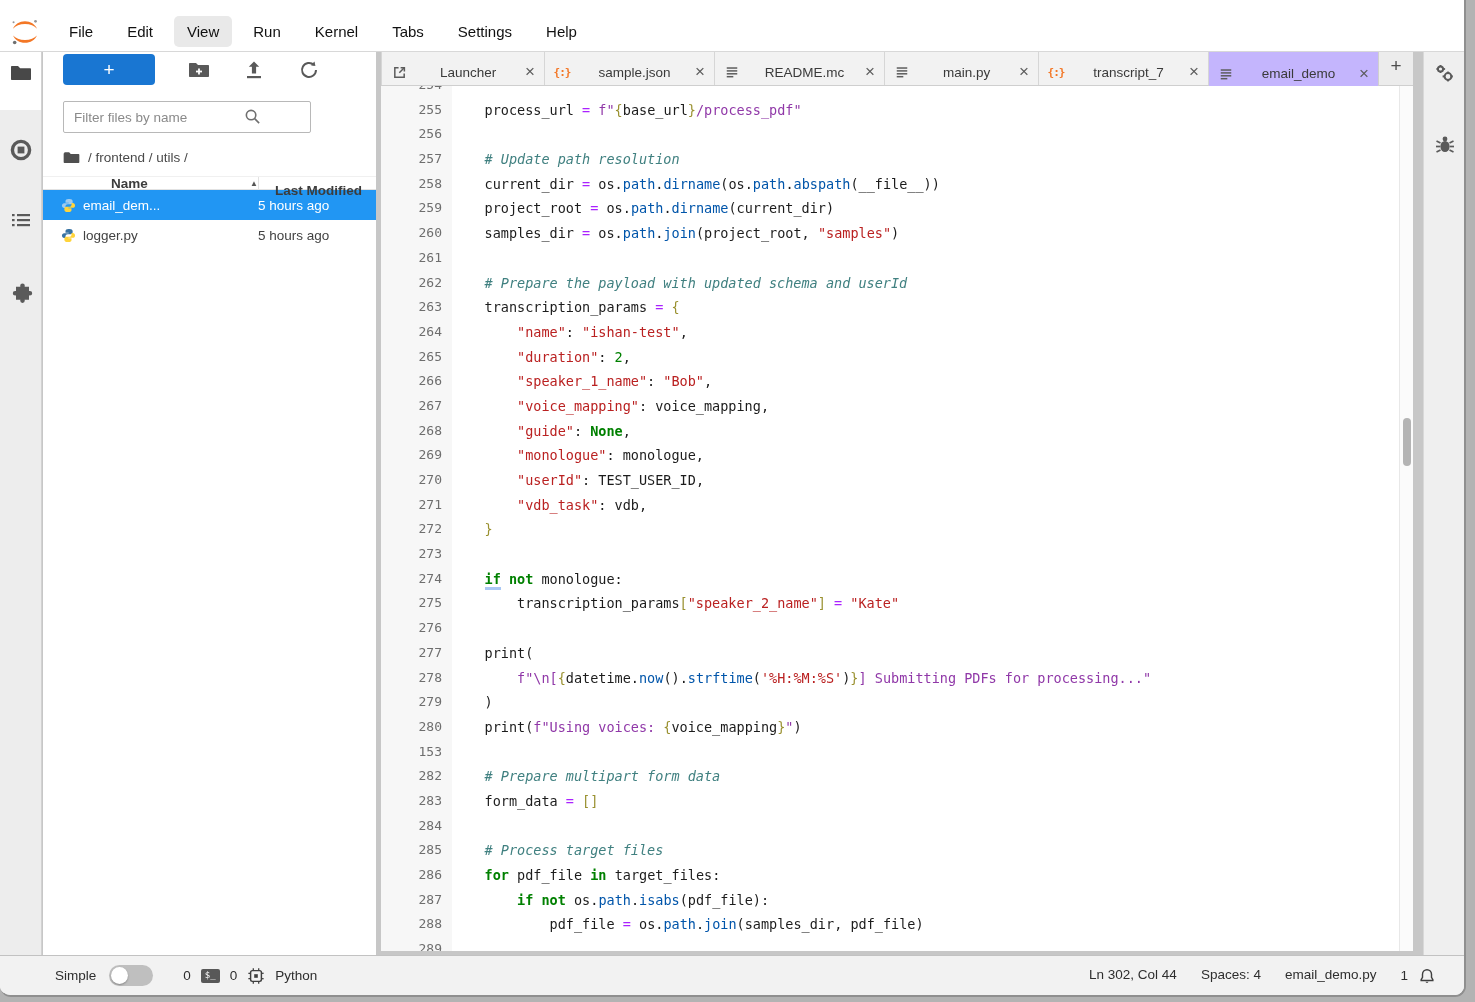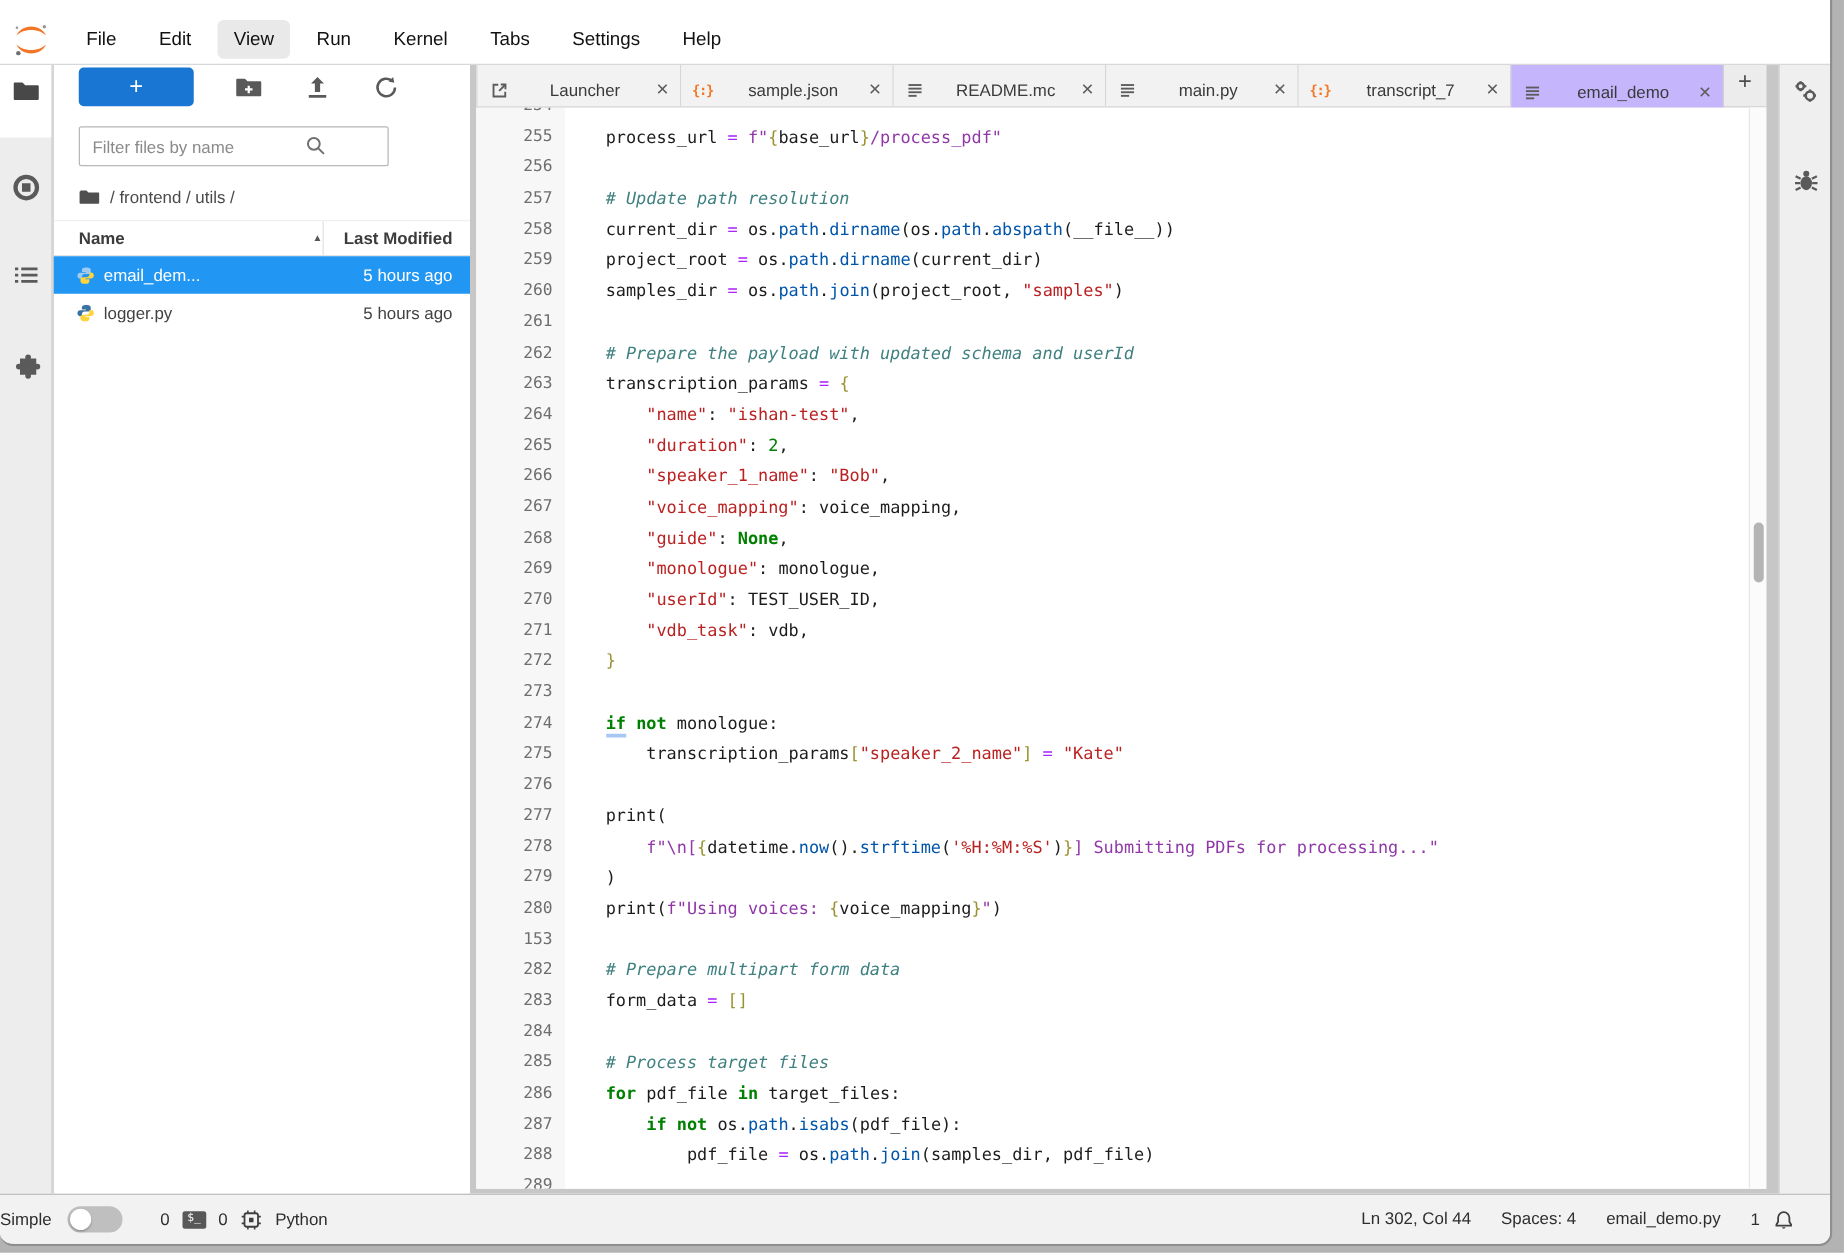--- a/index.html
+++ b/index.html
@@ -29,30 +29,30 @@
   .btn-new { width:92px; height:31px; background:var(--brand,#1976d2); color:#fff; border:none; border-radius:4px;
              font-size:19px; line-height:29px; text-align:center; }
   .fb-tool { width:22px; height:22px; margin-left:33px; }
   .fb-filter { margin:16px 20px 0 20px; position:relative; }
   .fb-filter input { width:248px; height:32px; border:1px solid #b8b8b8; border-radius:2px; padding:0 30px 0 10px;
                      font-size:13.5px; color:#333; font-family:"Liberation Sans",sans-serif; }
   .fb-filter input::placeholder { color:#8a8a8a; }
   .fb-filter .searchglyph { position:absolute; right:95px; top:7px; width:17px; height:17px; }
   .fb-crumb { display:flex; align-items:center; gap:8px; padding:16px 0 10px 20px; color:#4a4a4a; }
   .fb-crumb svg { width:17px; height:17px; }
-  .fb-header { display:flex; align-items:center; height:29px; border-bottom:1px solid #e2e2e2; border-top:1px solid #f0f0f0;
-               font-weight:bold; color:#3c3c3c; }
+  .fb-header { display:flex; align-items:center; height:14px; border-bottom:1px solid #e2e2e2; border-top:1px solid #f0f0f0;
+               font-weight:bold; color:#3c3c3c;padding-left:48px; }
   .fb-header .h-name { flex:1; padding-left:20px; }
   .fb-header .caret { font-size:8px; color:#555; margin-left:26px; }
   .fb-header .h-mod { width:118px; text-align:right; padding-right:14px; border-left:1px solid #e2e2e2; height:100%; line-height:27px; }
   .fb-row { display:flex; align-items:center; height:30px; color:#424242; }
   .fb-row.selected { background:var(--selection,#2196f3); color:#fff; }
   .fb-row .py { width:15px; height:15px; margin:0 7px 0 18px; flex:none; }
   .fb-row .fname { flex:1; white-space:nowrap; overflow:hidden; }
-  .fb-row .fmod { width:118px; text-align:right; padding-right:14px; }
+  .fb-row .fmod { width:118px; padding-right:14px; }
 
   
   .dock { position:absolute; left:381px; top:6px; width:1032px; height:905px; background:#fff; }
   .tabbar { position:absolute; top:0; left:0; right:0; height:40px; background:#ececec;
             display:flex; align-items:stretch; border-bottom:1px solid #cfcfcf; }
   .tab { flex:1 1 auto; max-width:170px; min-width:0; display:flex; align-items:center; background:#f2f2f2;
          border-right:1px solid #d6d6d6; border-top:1px solid #dadada; padding:12px 6px 0 9px; font-size:13.5px; color:#3a3a3a; }
   .tab:first-child { border-left:1px solid #d6d6d6; }
   .tab .ticon { width:16px; height:16px; flex:none; margin-right:7px; display:flex; align-items:center; justify-content:center; }
   .tab .tlabel { flex:1; text-align:center; white-space:nowrap; overflow:hidden; }
@@ -81,21 +81,21 @@
   .vscroll { position:absolute; right:0; top:40px; bottom:0; width:14px; background:#fbfbfb; border-left:1px solid #e8e8e8; }
   .vthumb { position:absolute; left:3px; top:332px; width:8px; height:48px; border-radius:4px; background:#b4b4b4; }
 
   
   .rbar { position:absolute; left:1423px; top:0; width:41px; height:100%; background:#efefef; border-left:1px solid #d8d8d8; }
   .rbar .aicon { position:absolute; left:9px; width:24px; height:24px; }
 
   
   .statusbar { position:absolute; bottom:0; left:0; right:0; height:40px; background:#f2f2f2;
                border-top:1px solid #c2c2c2; display:flex; align-items:center; font-size:13.5px; color:#2e2e2e; }
-  .sb-left { display:flex; align-items:center; gap:13px; }
+  .sb-left { display:flex; align-items:center; gap:13px; padding-left:55px; }
   .toggle { width:44px; height:21px; border-radius:11px; background:#bfbfbf; position:relative; }
   .toggle .knob { position:absolute; left:2px; top:2px; width:17px; height:17px; border-radius:50%; background:#fff; box-shadow:0 1px 2px rgba(0,0,0,.3); }
   .sb-group { display:flex; align-items:center; gap:10px; margin-left:30px; }
   .term-badge { background:#585858; color:#fff; font-family:"DejaVu Sans Mono",monospace; font-size:9px;
                 padding:2px 4px 3px 4px; border-radius:2px; line-height:9px; }
   .sb-right { margin-left:auto; display:flex; gap:24px; padding-right:28px; }
   .sb-bell { display:flex; align-items:center; gap:10px; }
   svg.ic { display:block; }
 </style>
 </head>

